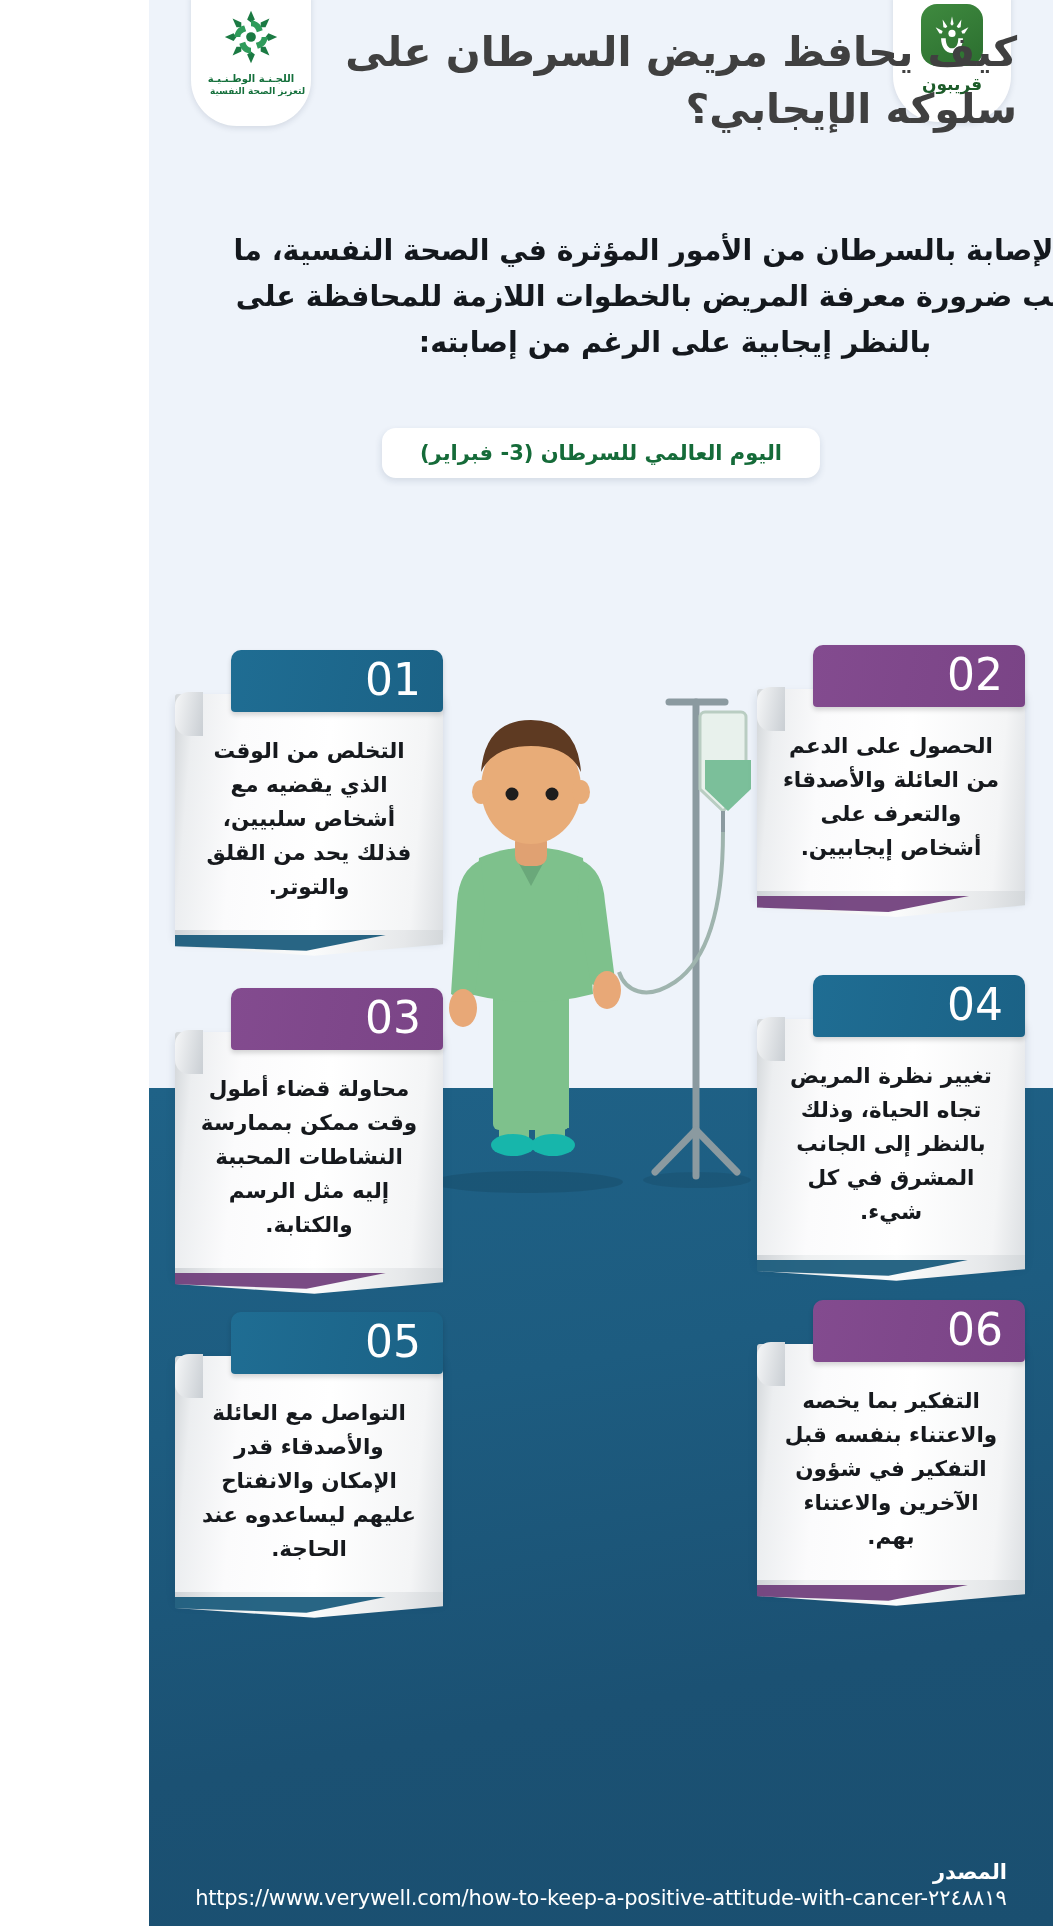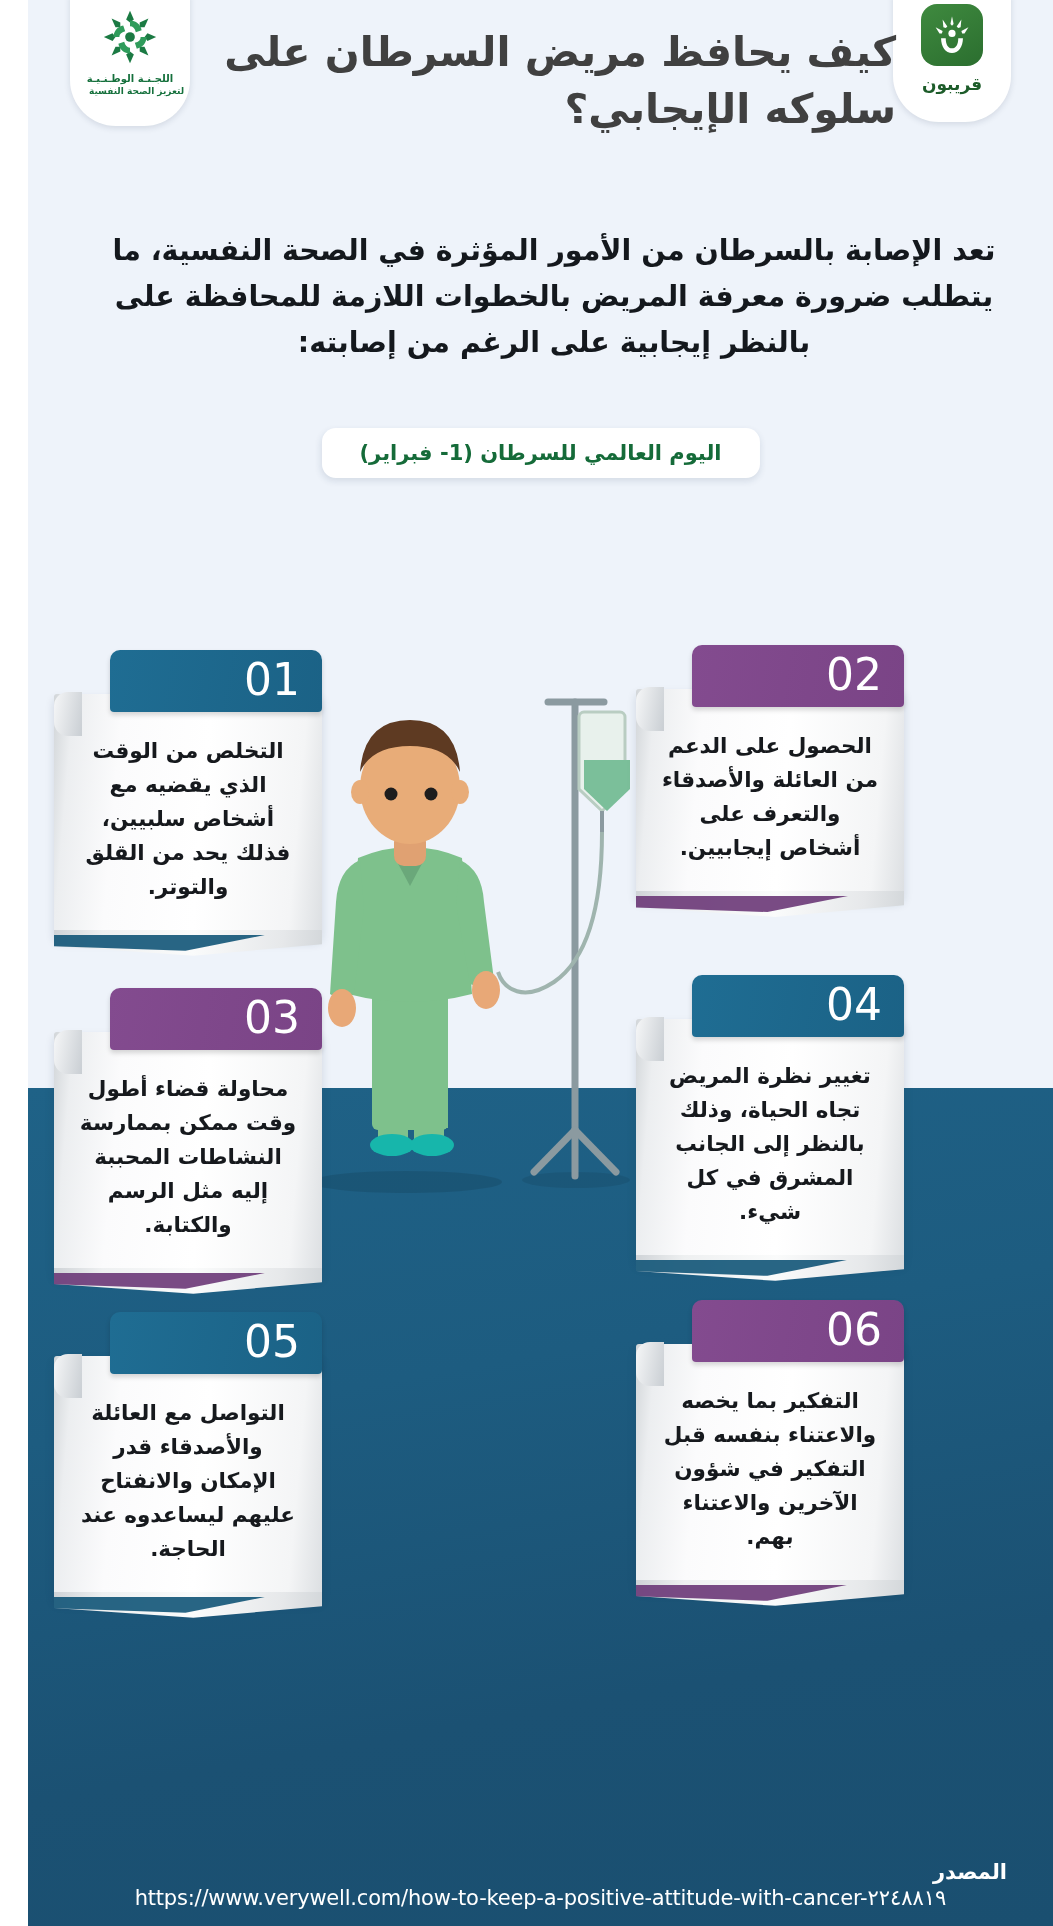--- a/index.html
+++ b/index.html
@@ -3,21 +3,21 @@
 <meta charset="utf-8">
 <style>
   * { box-sizing: border-box; margin: 0; padding: 0; }
   html, body {
     width: 1053px; height: 1926px;
     font-family: "DejaVu Sans", "Liberation Sans", sans-serif;
     overflow: hidden;
   }
   #page {
     position: relative;
-    width: 1025px; height: 1926px;
+    width: 904px; height: 1926px;
     background: #eef3fa;
     overflow: hidden;
   }
 
   
   .bottom-panel {
     position: absolute;
     left: 0; right: 0;
     top: 1088px; bottom: 0;
     background: linear-gradient(170deg,#1f6287 0%,#1d5c80 35%,#1b5173 70%,#1a4f70 100%);
@@ -237,21 +237,21 @@
   </div>
 
   <h1 class="title">كيف يحافظ مريض السرطان على سلوكه الإيجابي؟</h1>
 
   <div class="intro">
     <div>تعد الإصابة بالسرطان من الأمور المؤثرة في الصحة النفسية، ما</div>
     <div>يتطلب ضرورة معرفة المريض بالخطوات اللازمة للمحافظة على</div>
     <div>بالنظر إيجابية على الرغم من إصابته:</div>
   </div>
 
-  <div class="day-badge">اليوم العالمي للسرطان (1- فبراير)</div>
+  <div class="day-badge">اليوم العالمي للسرطان (3- فبراير)</div>
 
   <div class="illus">
     <svg viewBox="0 0 380 545" width="380" height="545" aria-hidden="true">
 
       <ellipse cx="120" cy="522" rx="96" ry="11" fill="#000" opacity=".10"></ellipse>
       <ellipse cx="290" cy="520" rx="54" ry="8" fill="#000" opacity=".08"></ellipse>
 
       <g stroke="#8b9aa0" stroke-width="7" fill="none" stroke-linecap="round">
         <line x1="289" y1="42" x2="289" y2="470"></line>
         <line x1="289" y1="470" x2="248" y2="512"></line>

